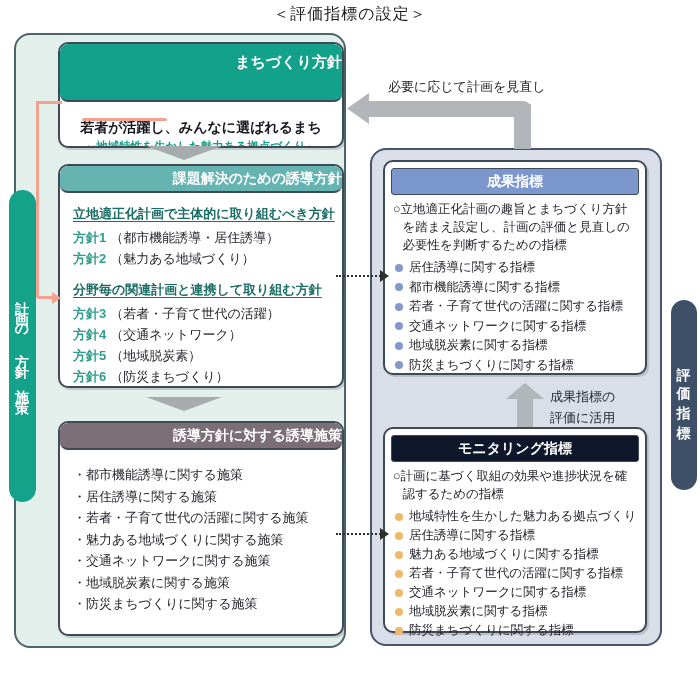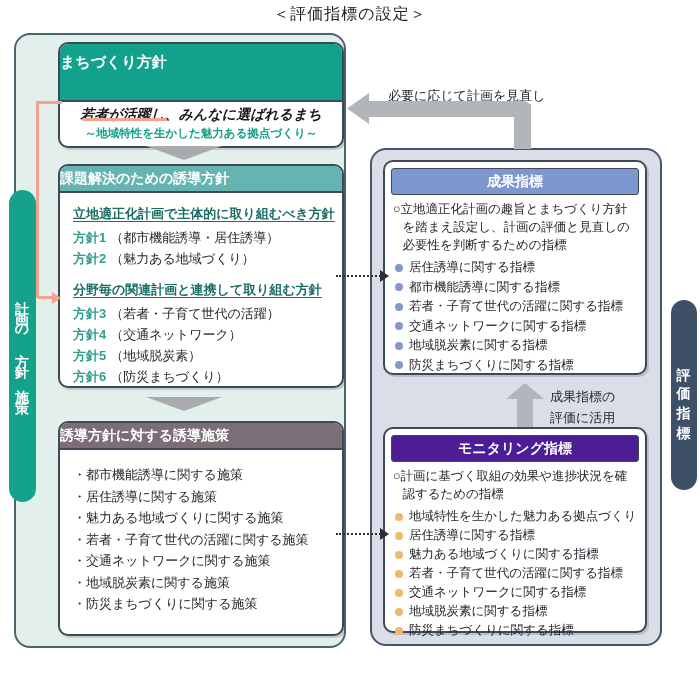--- a/index.html
+++ b/index.html
@@ -15,45 +15,45 @@
                border:2px solid #46556b;border-radius:16px;box-sizing:border-box;}
   
   .pill{color:#fff;font-weight:bold;font-size:14px;border-radius:14px;
         writing-mode:vertical-rl;text-orientation:upright;
         display:flex;align-items:center;justify-content:center;}
   .pill-left{left:9px;top:190px;width:27px;height:312px;background:#14a28b;letter-spacing:12px;}
   .pill-right{left:671px;top:300px;width:26px;height:190px;background:#3e5068;letter-spacing:20px;}
   
   .lbox{left:58px;width:286px;border:2px solid #3e4a55;border-radius:10px;background:#fff;
         box-sizing:border-box;overflow:hidden;box-shadow:2px 2px 0 rgba(70,80,95,.22);}
-  .lbox .hdr{border-bottom:2px solid #3e4a55;color:#fff;text-align:left;font-weight:bold;}
+  .lbox .hdr{border-bottom:2px solid #3e4a55;color:#fff;text-align:right;font-weight:bold;border-radius:8px;}
   .hdr-vision{background:#12a28b;height:56px;}
   .hdr-vision .l1{font-size:15px;padding-top:9px;}
   .hdr-vision .l2{font-size:11px;padding-top:2px;}
   .hdr-bar{height:25px;line-height:25px;font-size:14px;}
   .hdr-policy{background:#66b4b2;}
   .hdr-measure{background:#7b6e77;}
   .vision-body{height:44px;text-align:center;}
-  .slogan{font-size:14px;font-weight:bold;color:#17171f;padding-top:4px;font-style:italic;}
+  .slogan{font-size:14px;font-weight:bold;color:#17171f;padding-top:17px;}
   .slogan-sub{font-size:11.5px;font-weight:bold;color:#12a08a;padding-top:2px;}
   .policy-body{height:193px;padding:9px 0 0 13px;font-size:13px;box-sizing:border-box;}
   .group-heading{color:#1b6e66;font-weight:bold;text-decoration:underline;
                  text-underline-offset:3px;margin:3px 0 4px 0;}
   .policy-row{line-height:21px;}
   .policy-label{color:#2f9e8e;font-weight:bold;margin-right:4px;}
   .gap8{height:9px;}
   .measure-body{height:184px;padding:14px 0 0 13px;font-size:13px;box-sizing:border-box;}
   .measure-item{line-height:21.5px;}
   
   .rbox{left:383px;width:264px;border:2px solid #3e4a55;border-radius:10px;background:#fff;
         box-sizing:border-box;box-shadow:2px 2px 0 rgba(70,80,95,.22);}
   .rbox .hdr2{margin:6px 6px 5px 6px;height:25px;line-height:25px;border:1px solid #3e4a55;
               border-radius:3px;color:#fff;text-align:center;font-weight:bold;font-size:14px;}
   .hdr-outcome{background:#7c96ce;}
-  .hdr-monitor{background:#4c1d95;}
+  .hdr-monitor{background:#0f172a;}
   .rdesc{font-size:12.5px;line-height:18px;margin:1px 7px 4px 8px;
          padding-left:0.75em;text-indent:-0.75em;}
   .bullets{margin:2px 0 0 10px;}
   .brow{display:flex;align-items:center;gap:6px;font-size:12.5px;}
   .brow-outcome{line-height:19.5px;}
   .brow-monitor{line-height:19px;}
   .dot{width:8px;height:8px;border-radius:50%;flex:0 0 8px;}
   .dot-blue{background:#8598cb;}
   .dot-orange{background:#efb969;}
   
@@ -73,21 +73,21 @@
 </head>
 <body>
 
 <div class="canvas">
 
   <div class="abs title">＜評価指標の設定＞</div>
 
   <div class="abs left-panel"></div>
   <div class="abs right-panel"></div>
 
-  <div class="abs arrow-label" style="left:388px;top:78px;margin-top:9px;">必要に応じて計画を見直し</div>
+  <div class="abs arrow-label" style="left:388px;top:78px;">必要に応じて計画を見直し</div>
   <div class="abs head-left" style="left:347px;top:93px;width:22px;height:31px;"></div>
   <div class="abs shaft" style="left:368px;top:101px;width:163px;height:16px;border-top-right-radius:8px;"></div>
   <div class="abs shaft" style="left:514px;top:104px;width:17px;height:45px;"></div>
 
   <div class="abs lbox" style="top:42px;">
     <div class="hdr hdr-vision">
       <div class="l1">まちづくり方針</div>
     </div>
     <div class="vision-body">
       <div class="slogan">若者が活躍し、みんなに選ばれるまち</div>
@@ -125,22 +125,22 @@
     </div>
   </div>
 
   <div class="abs chevron-down" style="left:146px;top:397px;width:76px;height:14px;"></div>
 
   <div class="abs lbox" style="top:421px;">
     <div class="hdr hdr-bar hdr-measure">誘導方針に対する誘導施策</div>
     <div class="measure-body">
       <div class="measure-item">・都市機能誘導に関する施策</div>
       <div class="measure-item">・居住誘導に関する施策</div>
+      <div class="measure-item">・若者・子育て世代の活躍に関する施策</div>
       <div class="measure-item">・魅力ある地域づくりに関する施策</div>
-      <div class="measure-item">・若者・子育て世代の活躍に関する施策</div>
       <div class="measure-item">・交通ネットワークに関する施策</div>
       <div class="measure-item">・地域脱炭素に関する施策</div>
       <div class="measure-item">・防災まちづくりに関する施策</div>
     </div>
   </div>
 
   <div class="abs pink" style="left:36px;top:101px;width:3px;height:197px;"></div>
   <div class="abs pink" style="left:38px;top:101px;width:24px;height:3px;"></div>
   <div class="abs pink" style="left:38px;top:296px;width:15px;height:3px;"></div>
   <div class="abs head-right-pink" style="left:52px;top:292px;"></div>

